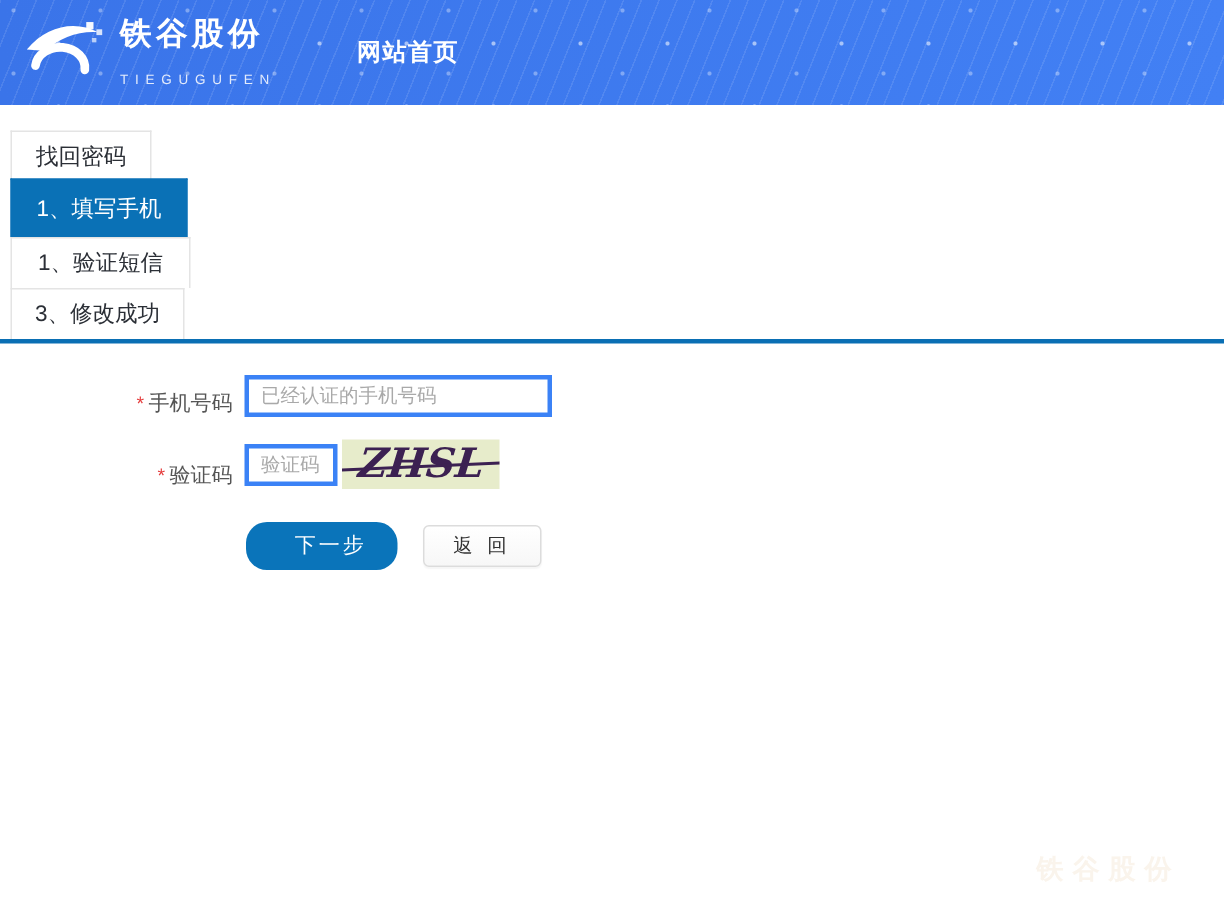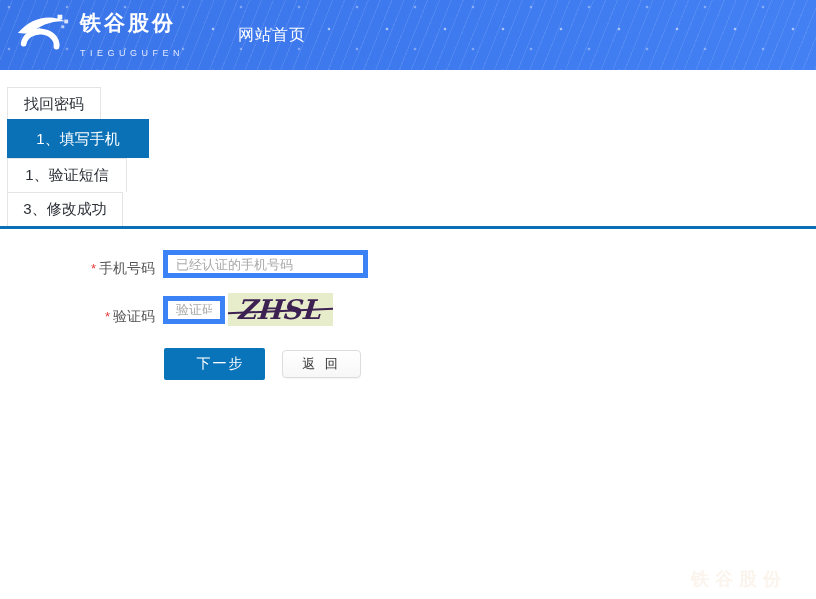--- a/index.html
+++ b/index.html
@@ -25,34 +25,34 @@
   .logo { display:flex; align-items:center; margin-left:14px; }
   .logo-icon { width:58px; height:48px; margin-right:8px; }
   .logo-text .logo-title {
     color:#fff; font-size:21px; font-weight:bold; letter-spacing:3px; line-height:24px;
   }
   .logo-text .logo-subtitle {
     color:rgba(255,255,255,.85); font-size:9px; letter-spacing:4.5px; line-height:12px; margin-top:12px;
   }
   .header-nav { margin-left:54px; }
   .nav-home {
-    color:#fff; font-size:16px; font-weight:normal; letter-spacing:1px;
+    color:#fff; font-size:16px; font-weight:bold; letter-spacing:1px;
     text-decoration:none; cursor:pointer;
   }
 
   
   .tabs-wrap { position:relative; margin-top:17px; }
   .tabs { display:flex; margin-left:7px; position:relative; z-index:2;flex-direction:column; }
   .tab {
     height:34px; background:#fff; border:1px solid #e4e4e4; border-bottom:none;
     display:flex; align-items:center; justify-content:center;
     font-size:15px; color:#2b2f36; cursor:pointer; margin-right:-1px;
   }
   .tab-0 { width:94px; }
-  .tab-1 { width:142px; }
+  .tab-1 { width:118px; }
   .tab-2 { width:120px; }
   .tab-3 { width:116px; }
   .tab.active {
     background:#0a71b6; border-color:#0a71b6; color:#fff;
     height:39px; margin-top:-2px; position:relative; z-index:3;
   }
   .tabs-underline {
     position:absolute; left:0; right:0; bottom:-3px; height:3px;
     background:#0a6fb4; z-index:1;
   }
@@ -60,23 +60,23 @@
   
   .recover-form { margin-top:24px; }
   .form-row { display:flex; align-items:flex-end; margin-bottom:15px; }
   .label-cell {
     width:155px; text-align:right; font-size:14px; color:#555;
     flex:0 0 155px; padding-right:0;
   }
   .req { color:#e53c3c; margin-right:3px; font-size:13px; }
   .field-cell { margin-left:8px; display:flex; align-items:center; }
   .text-input {
-    height:28px; border:5px solid #3b82f6; background:#fff;
+    height:28px; border:3px solid #3b82f6; background:#fff;
     font-size:13px; color:#c2410c; padding:0 8px; outline:none;
-    font-family:Liberation Sans, sans-serif;
+    font-family:Liberation Serif, serif;
   }
   .text-input::placeholder { color:#a9a9a9; }
   .phone-input { width:205px; }
   .captcha-input { width:62px; }
   .captcha-img {
     width:105px; height:33px; margin-left:3px; background:#e7eccb;
     position:relative; display:flex; align-items:center; justify-content:center;
     cursor:pointer; overflow:hidden;
   }
   .captcha-text {
@@ -85,21 +85,21 @@
     letter-spacing:0px; transform:skewX(-6deg); line-height:1;
   }
   .captcha-strike {
     position:absolute; left:-4px; right:-4px; top:17px; height:2px;
     background:#3c2152; transform:rotate(-2.5deg);
   }
 
   .btn-row { margin-top:22px; display:flex; align-items:center; margin-left:164px; }
   .btn-next {
     width:101px; height:32px; background:#0a74ba; color:#fff;
-    border:none; border-radius:2px; font-size:14px; letter-spacing:2px;
+    border:none; border-radius:14px; font-size:14px; letter-spacing:2px;
     cursor:pointer; font-family:"Liberation Sans",sans-serif;padding-left:12px;
   }
   .btn-back {
     width:79px; height:28px; margin-left:17px;
     background:linear-gradient(#fff,#f7f7f7); color:#333;
     border:1px solid #dcdcdc; border-radius:4px; font-size:13px; letter-spacing:3px;
     cursor:pointer; font-family:"Liberation Sans",sans-serif;
     box-shadow:0 1px 1px rgba(0,0,0,.04);
   }
 

